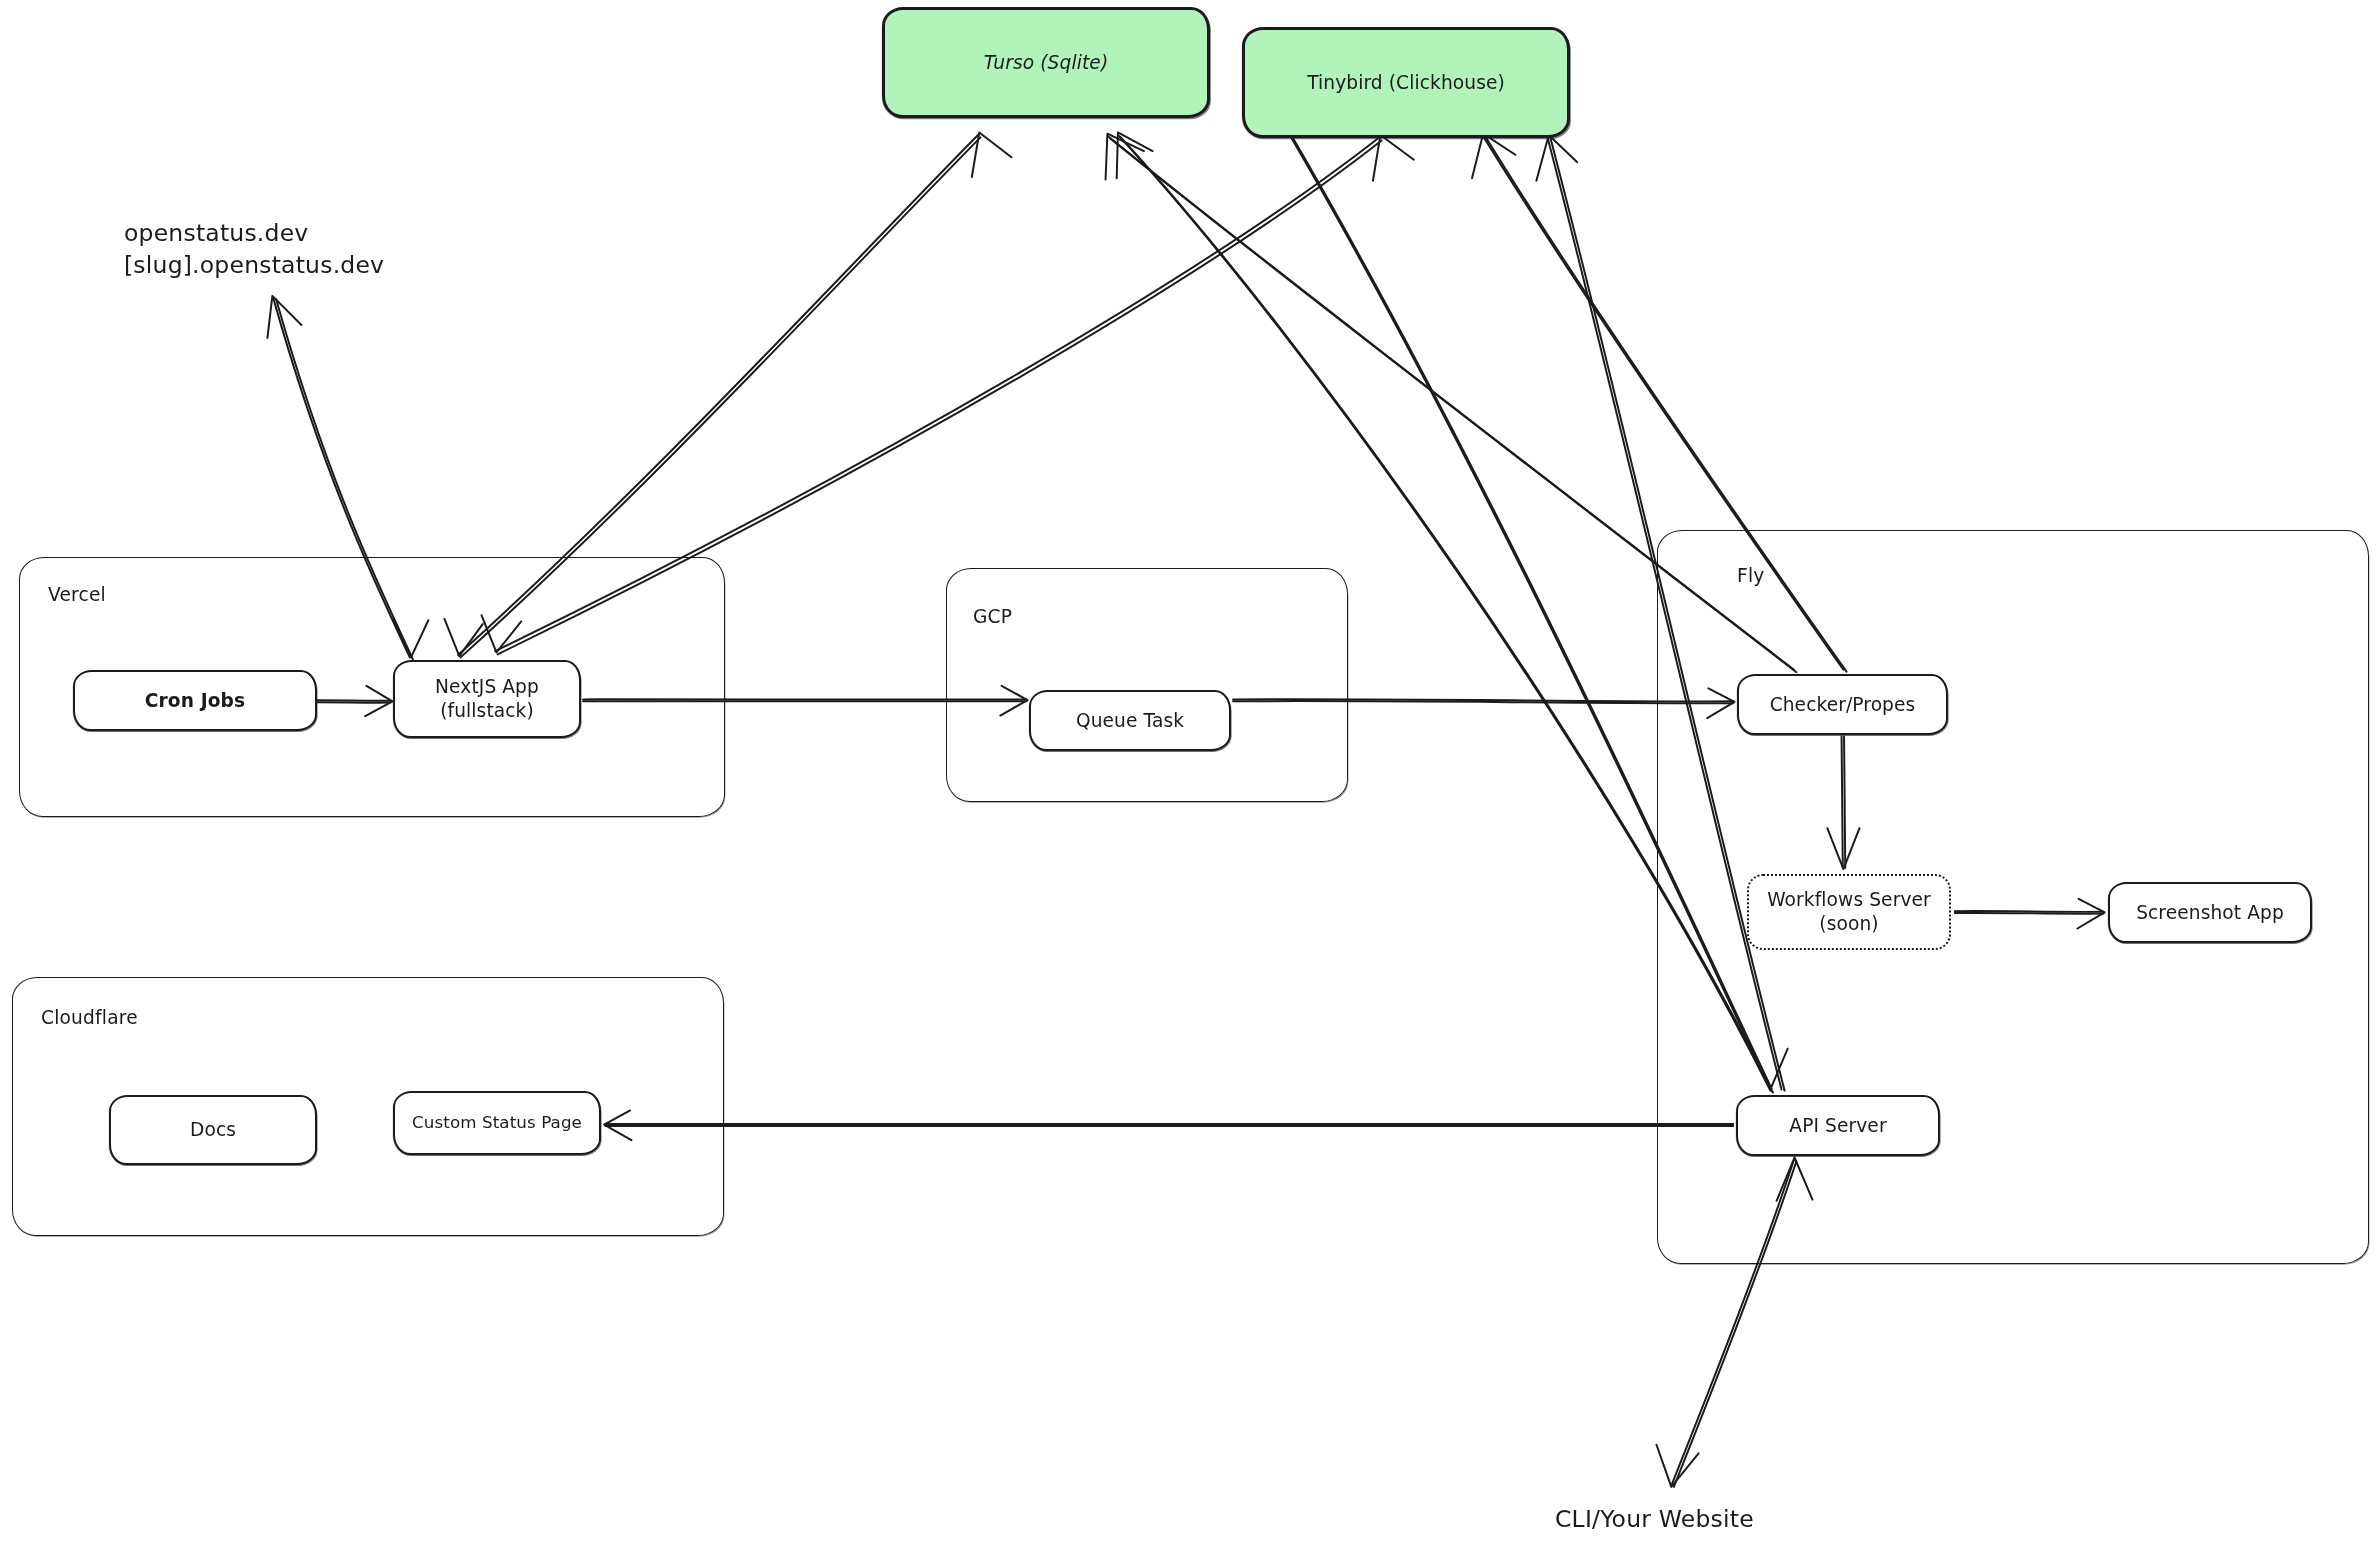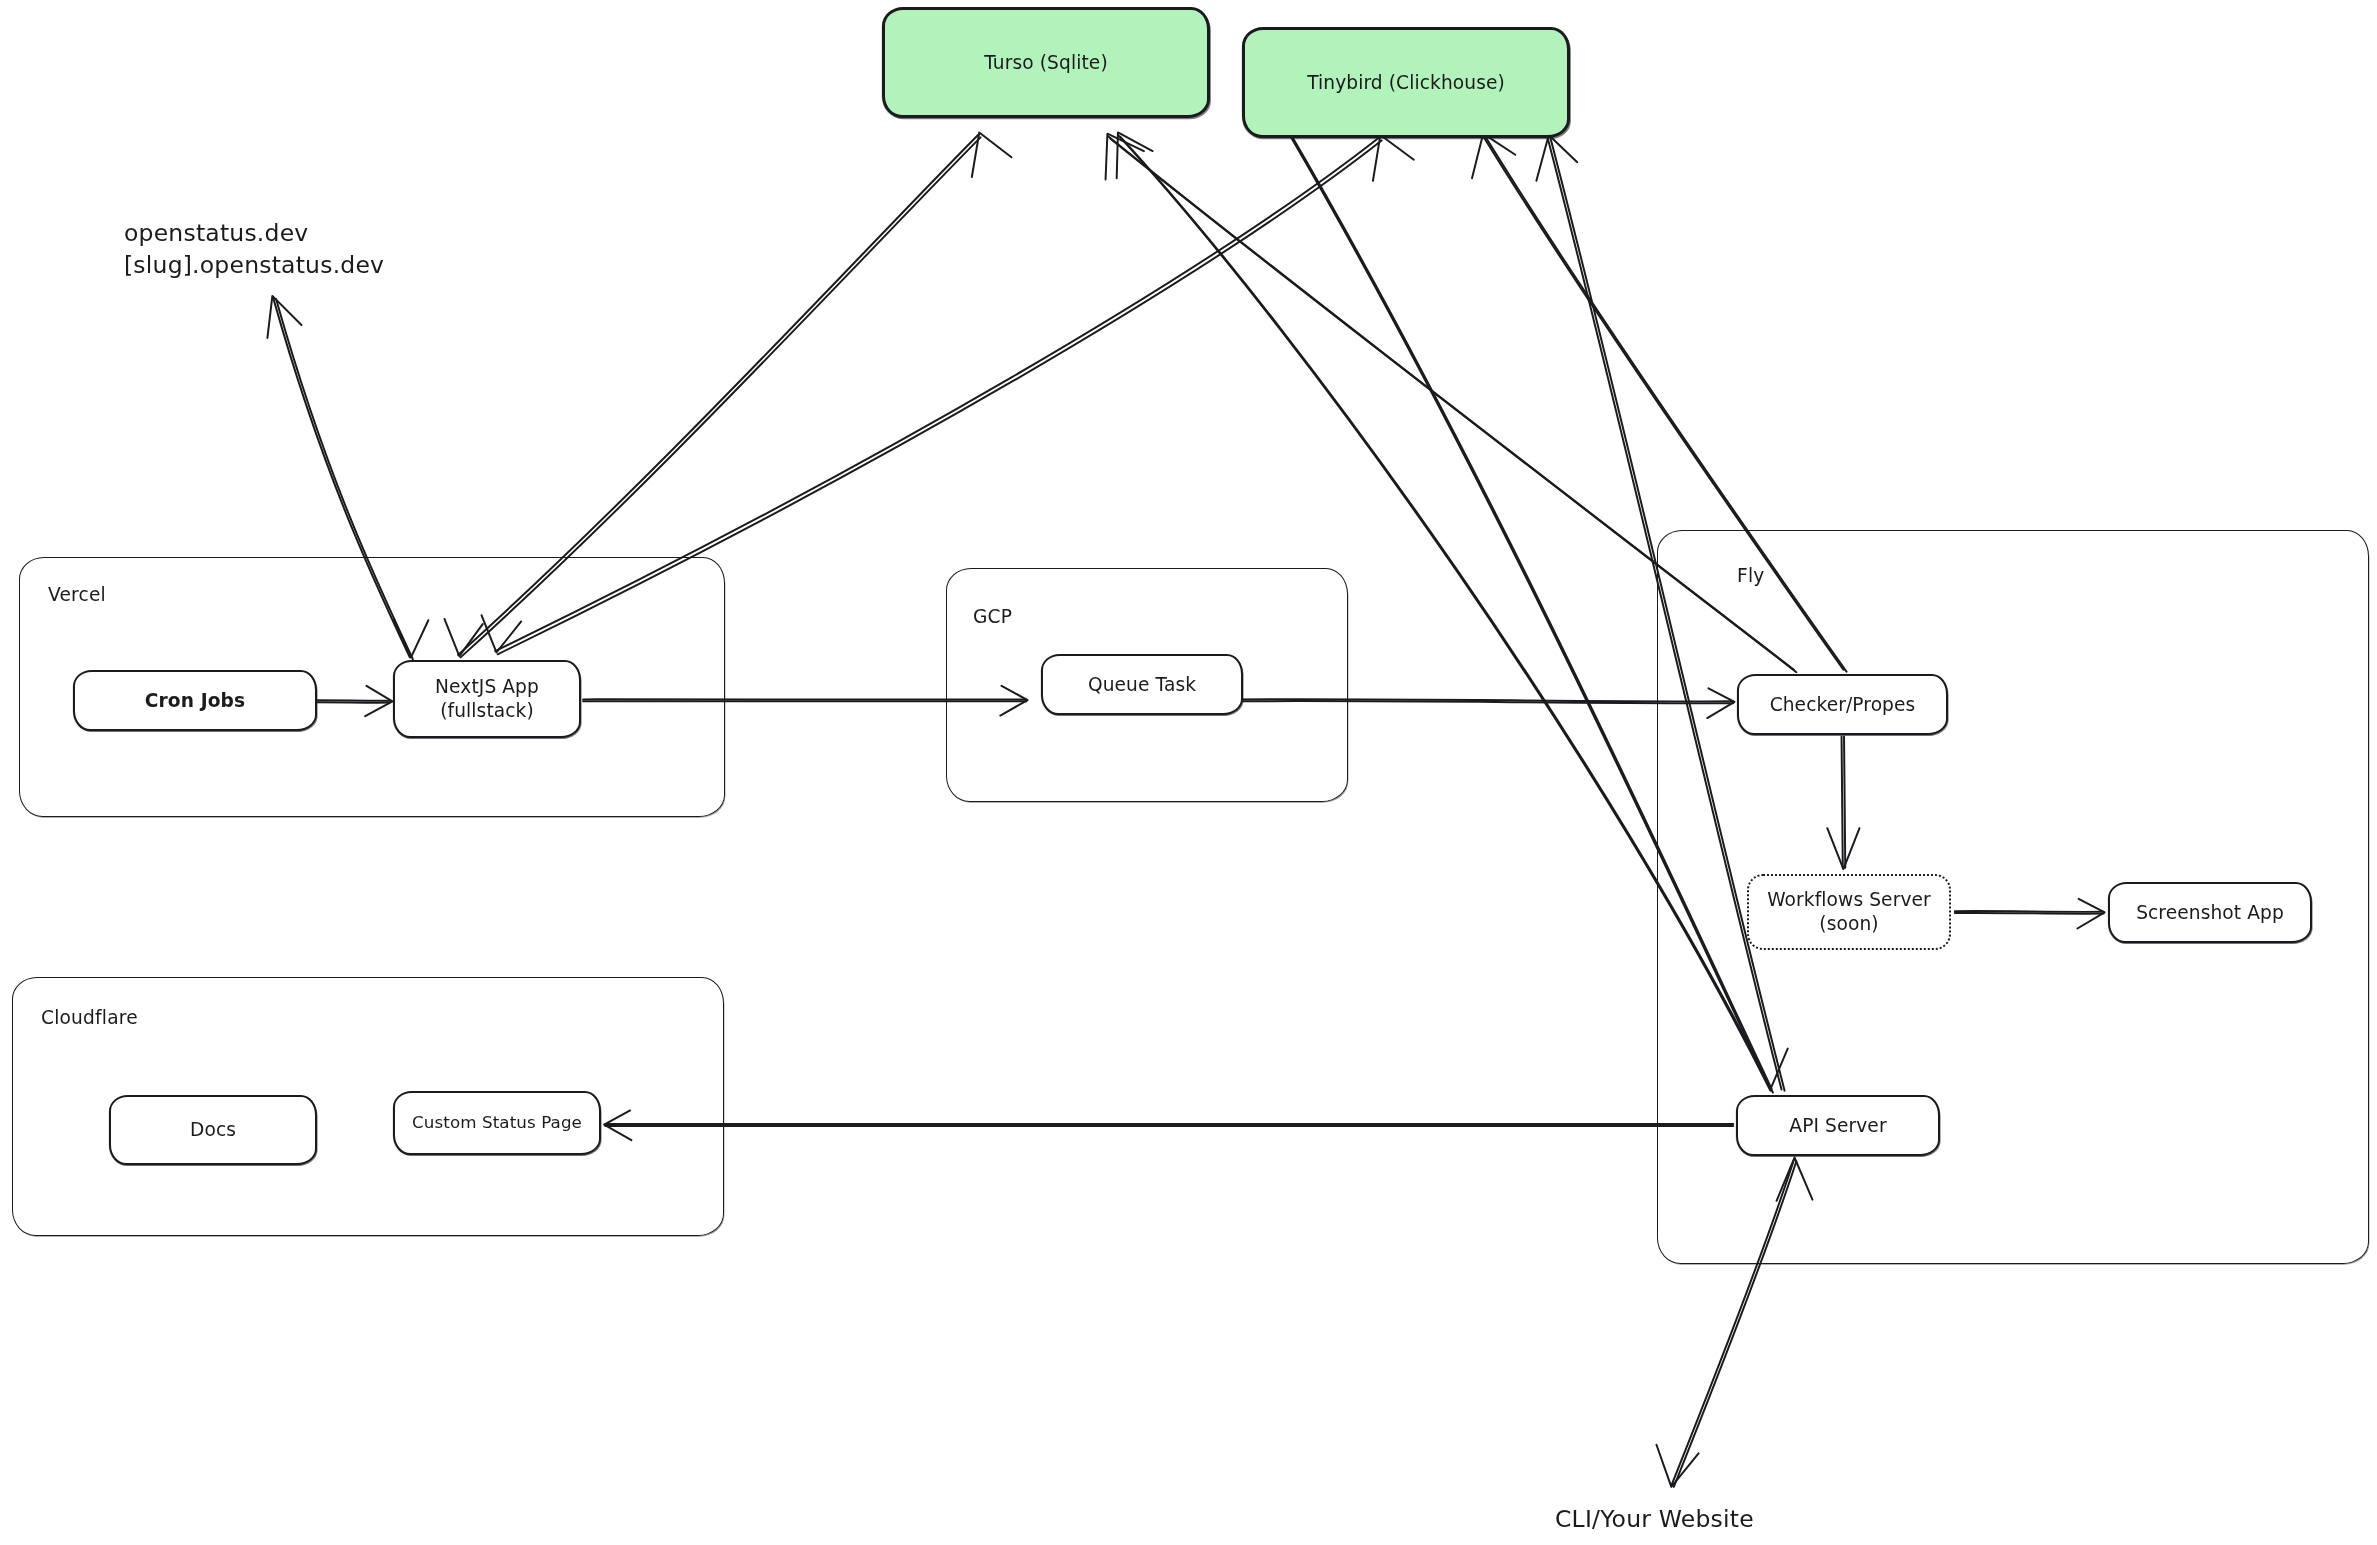--- a/index.html
+++ b/index.html
@@ -199,30 +199,30 @@
 
   <div class="group" style="left:946px; top:568px; width:402px; height:234px;"></div>
   <div class="group-label" style="left:973px; top:606px;">GCP</div>
 
   <div class="group" style="left:1657px; top:530px; width:712px; height:734px;"></div>
   <div class="group-label" style="left:1737px; top:565px;">Fly</div>
 
   <div class="group" style="left:12.4px; top:977px; width:712px; height:259px;"></div>
   <div class="group-label" style="left:41px; top:1007px;">Cloudflare</div>
 
-  <div class="node db" style="left:882px; top:7.4px; width:328px; height:111px;">Turso (Sqlite)</div>
+  <div class="node db" style="left:882px; top:7.4px; width:328px; height:111px;font-style:italic;">Turso (Sqlite)</div>
 
   <div class="node db" style="left:1242px; top:7.4px; width:328px; height:111px;margin-top:20px;">Tinybird (Clickhouse)</div>
 
   <div class="node box" style="left:73px; top:670px; width:244px; height:61px;font-weight:bold;">Cron Jobs</div>
 
   <div class="node box" style="left:393px; top:660px; width:188px; height:78px;">NextJS App
 (fullstack)</div>
 
-  <div class="node box" style="left:1029px; top:654px; width:202px; height:61px;margin-left:12px;">Queue Task</div>
+  <div class="node box" style="left:1029px; top:690px; width:202px; height:61px;">Queue Task</div>
 
   <div class="node box" style="left:1737px; top:674px; width:211px; height:61px;">Checker/Propes</div>
 
   <div class="node dashed" style="left:1747px; top:874px; width:204px; height:76px;">Workflows Server
 (soon)</div>
 
   <div class="node box" style="left:2108px; top:882px; width:204px; height:61px;">Screenshot App</div>
 
   <div class="node box" style="left:1736px; top:1095px; width:204px; height:61px;">API Server</div>
 

